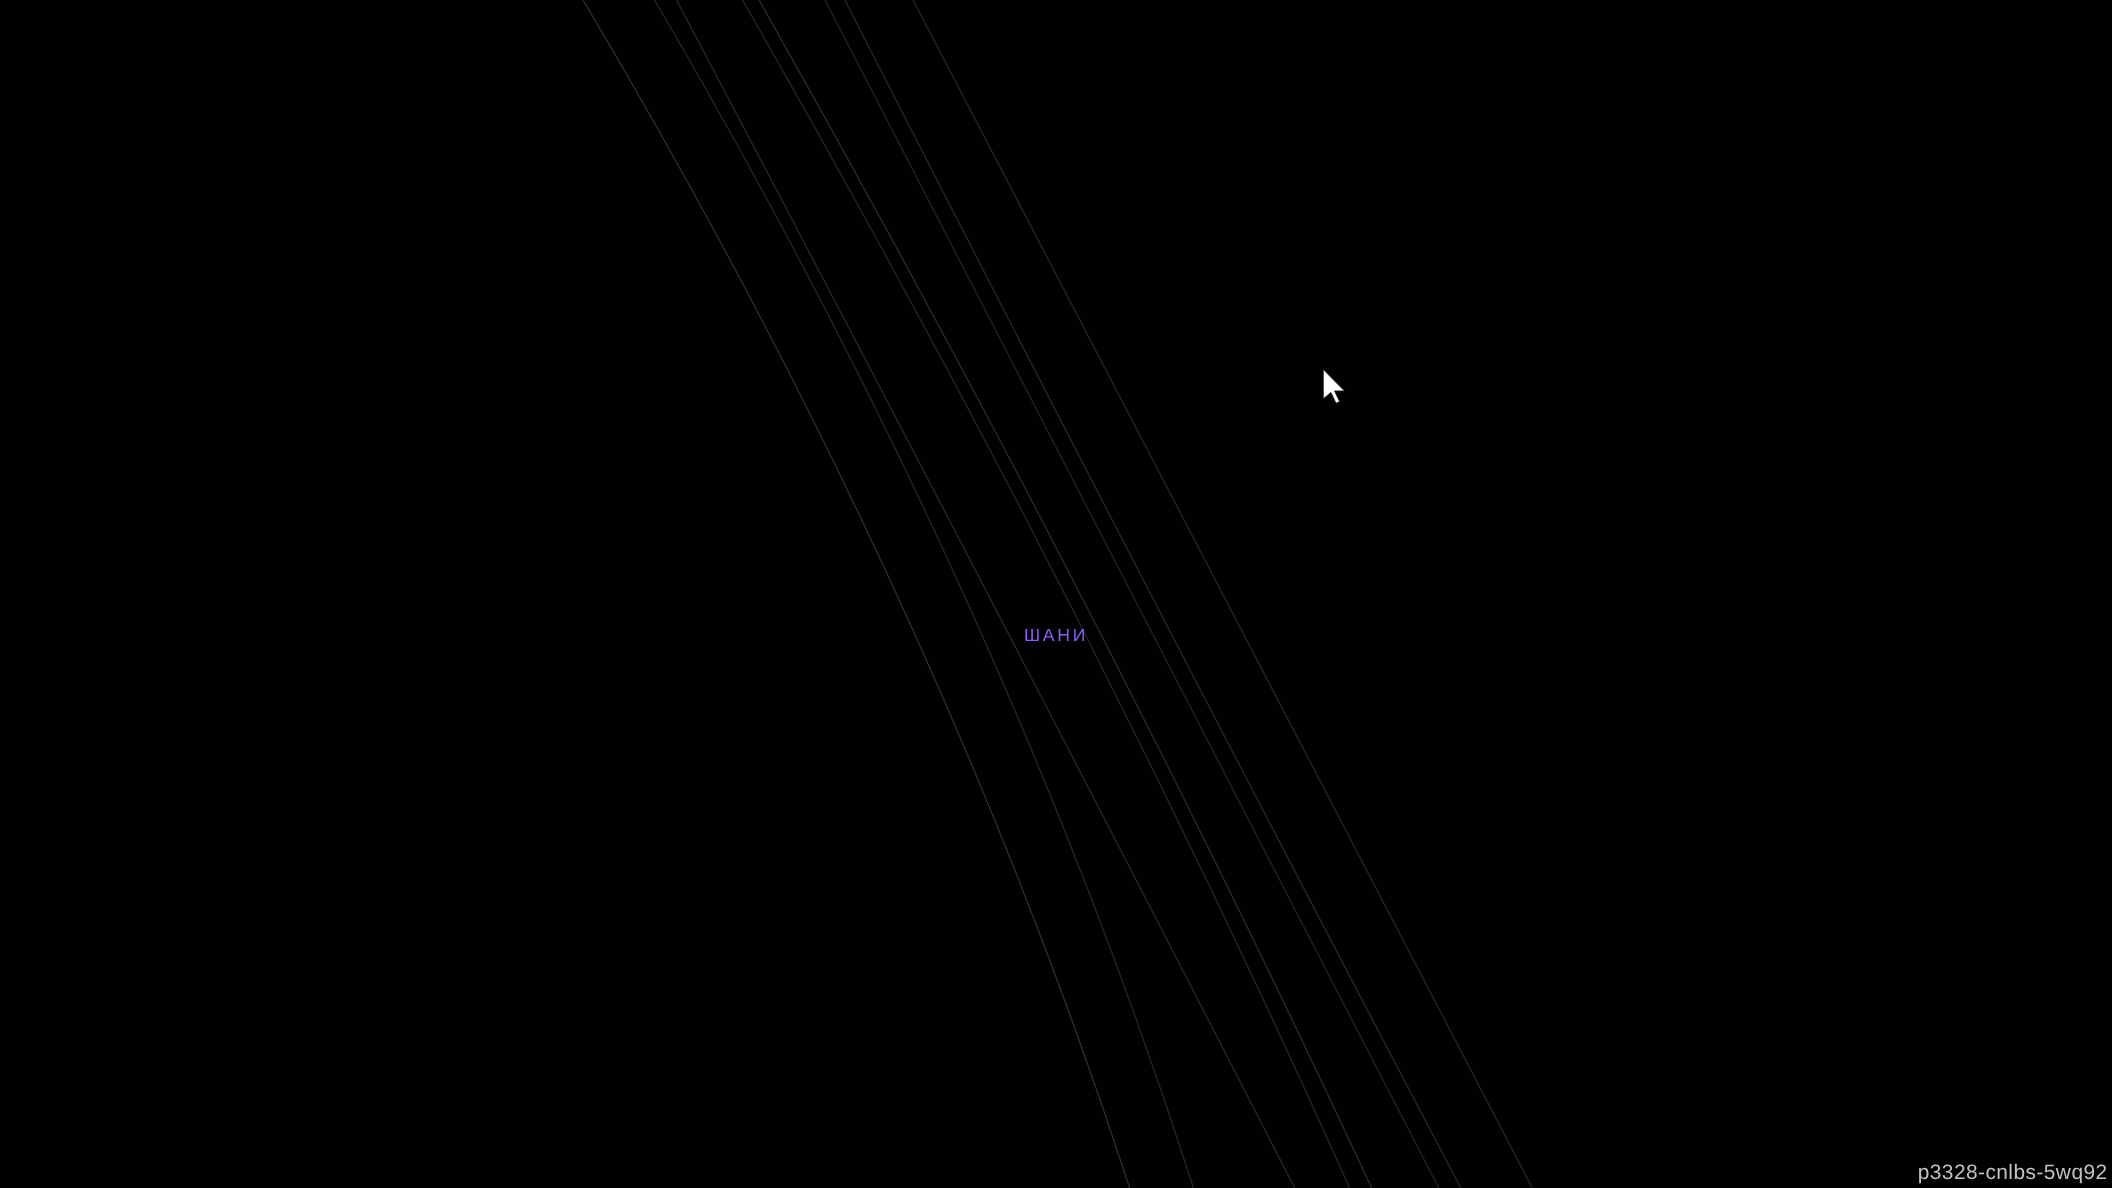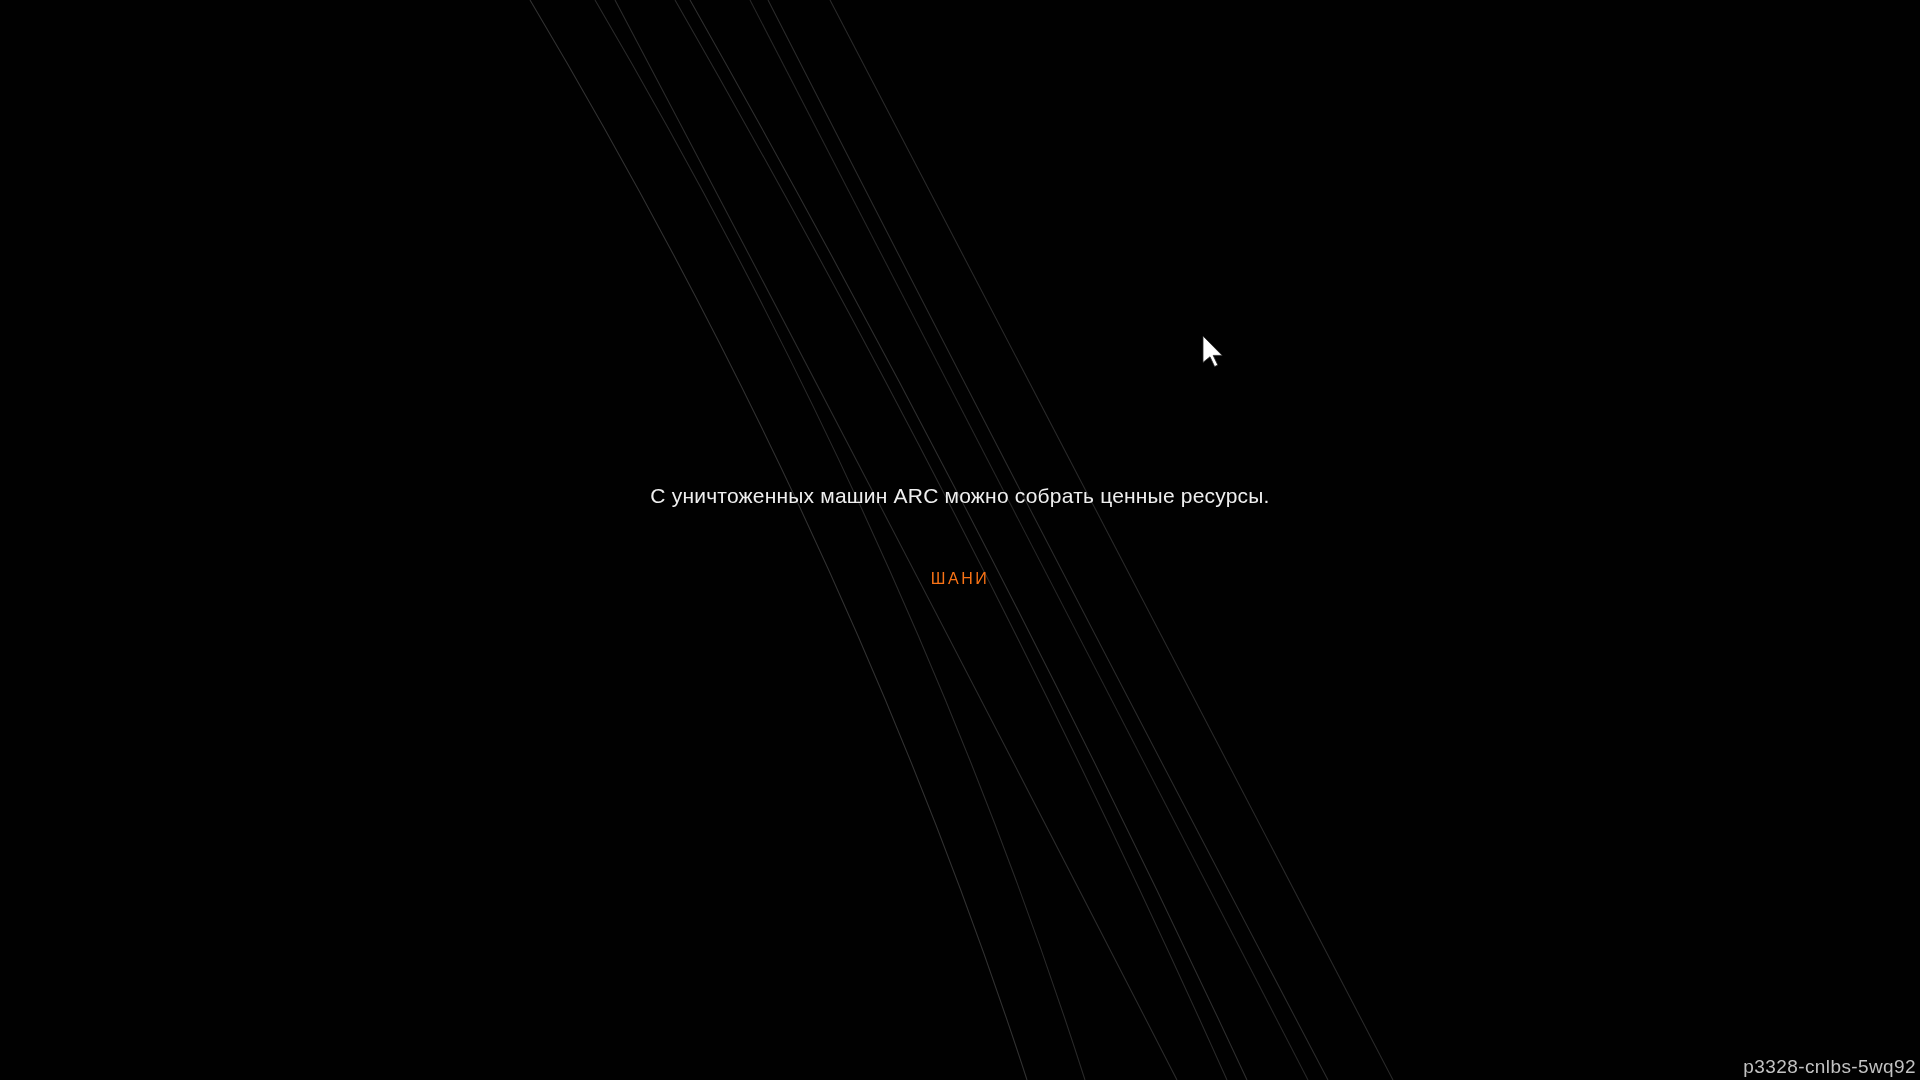--- a/index.html
+++ b/index.html
@@ -75,23 +75,22 @@
       <path d="M 530 0 Q 851.5 540 1027 1080" fill="none" stroke="#3a3a3a" stroke-width="1.1" opacity="0.85"></path>
       <path d="M 595 0 Q 912 540 1085 1080" fill="none" stroke="#3a3a3a" stroke-width="1.1" opacity="0.7"></path>
       <path d="M 615 0 Q 900 540 1177 1080" fill="none" stroke="#3a3a3a" stroke-width="1.1" opacity="0.75"></path>
       <path d="M 675 0 Q 985 540 1227 1080" fill="none" stroke="#3a3a3a" stroke-width="1.1" opacity="0.7"></path>
       <path d="M 690 0 Q 995.5 540 1247 1080" fill="none" stroke="#3a3a3a" stroke-width="1.1" opacity="0.8"></path>
       <path d="M 750 0 Q 1031 540 1308 1080" fill="none" stroke="#3a3a3a" stroke-width="1.1" opacity="0.65"></path>
       <path d="M 768 0 Q 1044 540 1328 1080" fill="none" stroke="#3a3a3a" stroke-width="1.1" opacity="0.75"></path>
       <path d="M 830 0 Q 1112.5 540 1393 1080" fill="none" stroke="#3a3a3a" stroke-width="1.1" opacity="0.7"></path>
     </svg>
 
-  <div class="tip-text" style="color: rgb(239, 239, 239);">С уничтоженных машин ARC можно собрать ценные ресурсы.</div>
 
-  <div class="location-label" style="color: #f97316;">ШАНИ</div>
+  <div class="location-label" style="color: #8b5cf6;">ШАНИ</div>
 
   <div class="session-id" style="color: rgb(194, 194, 194);">p3328-cnlbs-5wq92</div>
 
   <svg class="cursor" viewBox="0 0 22 34" style="left: 1202px; top: 335px;">
     <polygon points="1,1 1,27.4 8,21.8 12.6,31.6 15.8,30.1 11.2,20.4 20.2,20.4" fill="#ffffff" stroke="#2a2a2a" stroke-width="0.8"></polygon>
   </svg>
 
 </div>
 
 </body></html>

